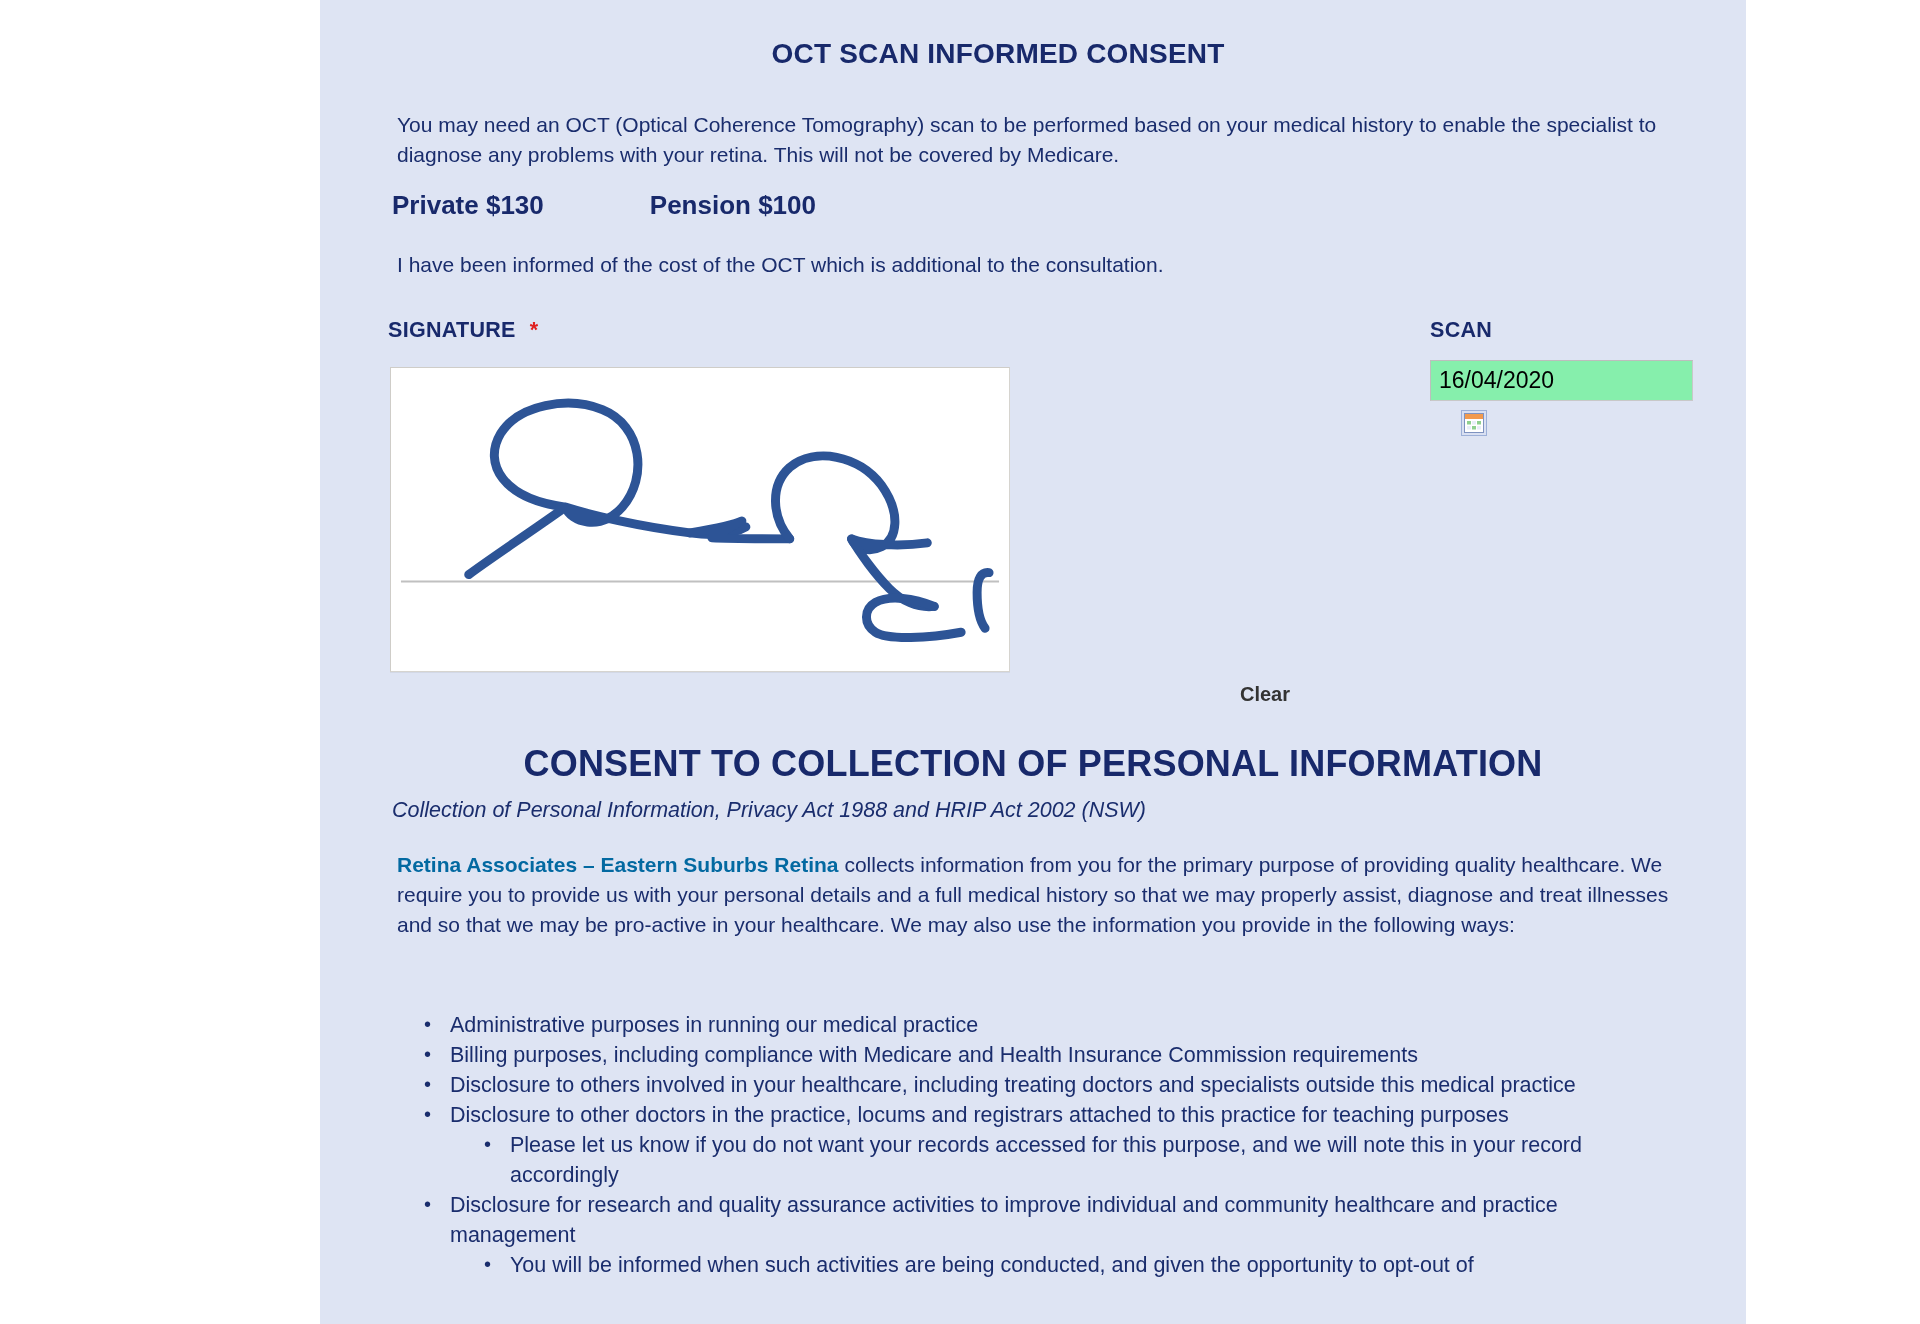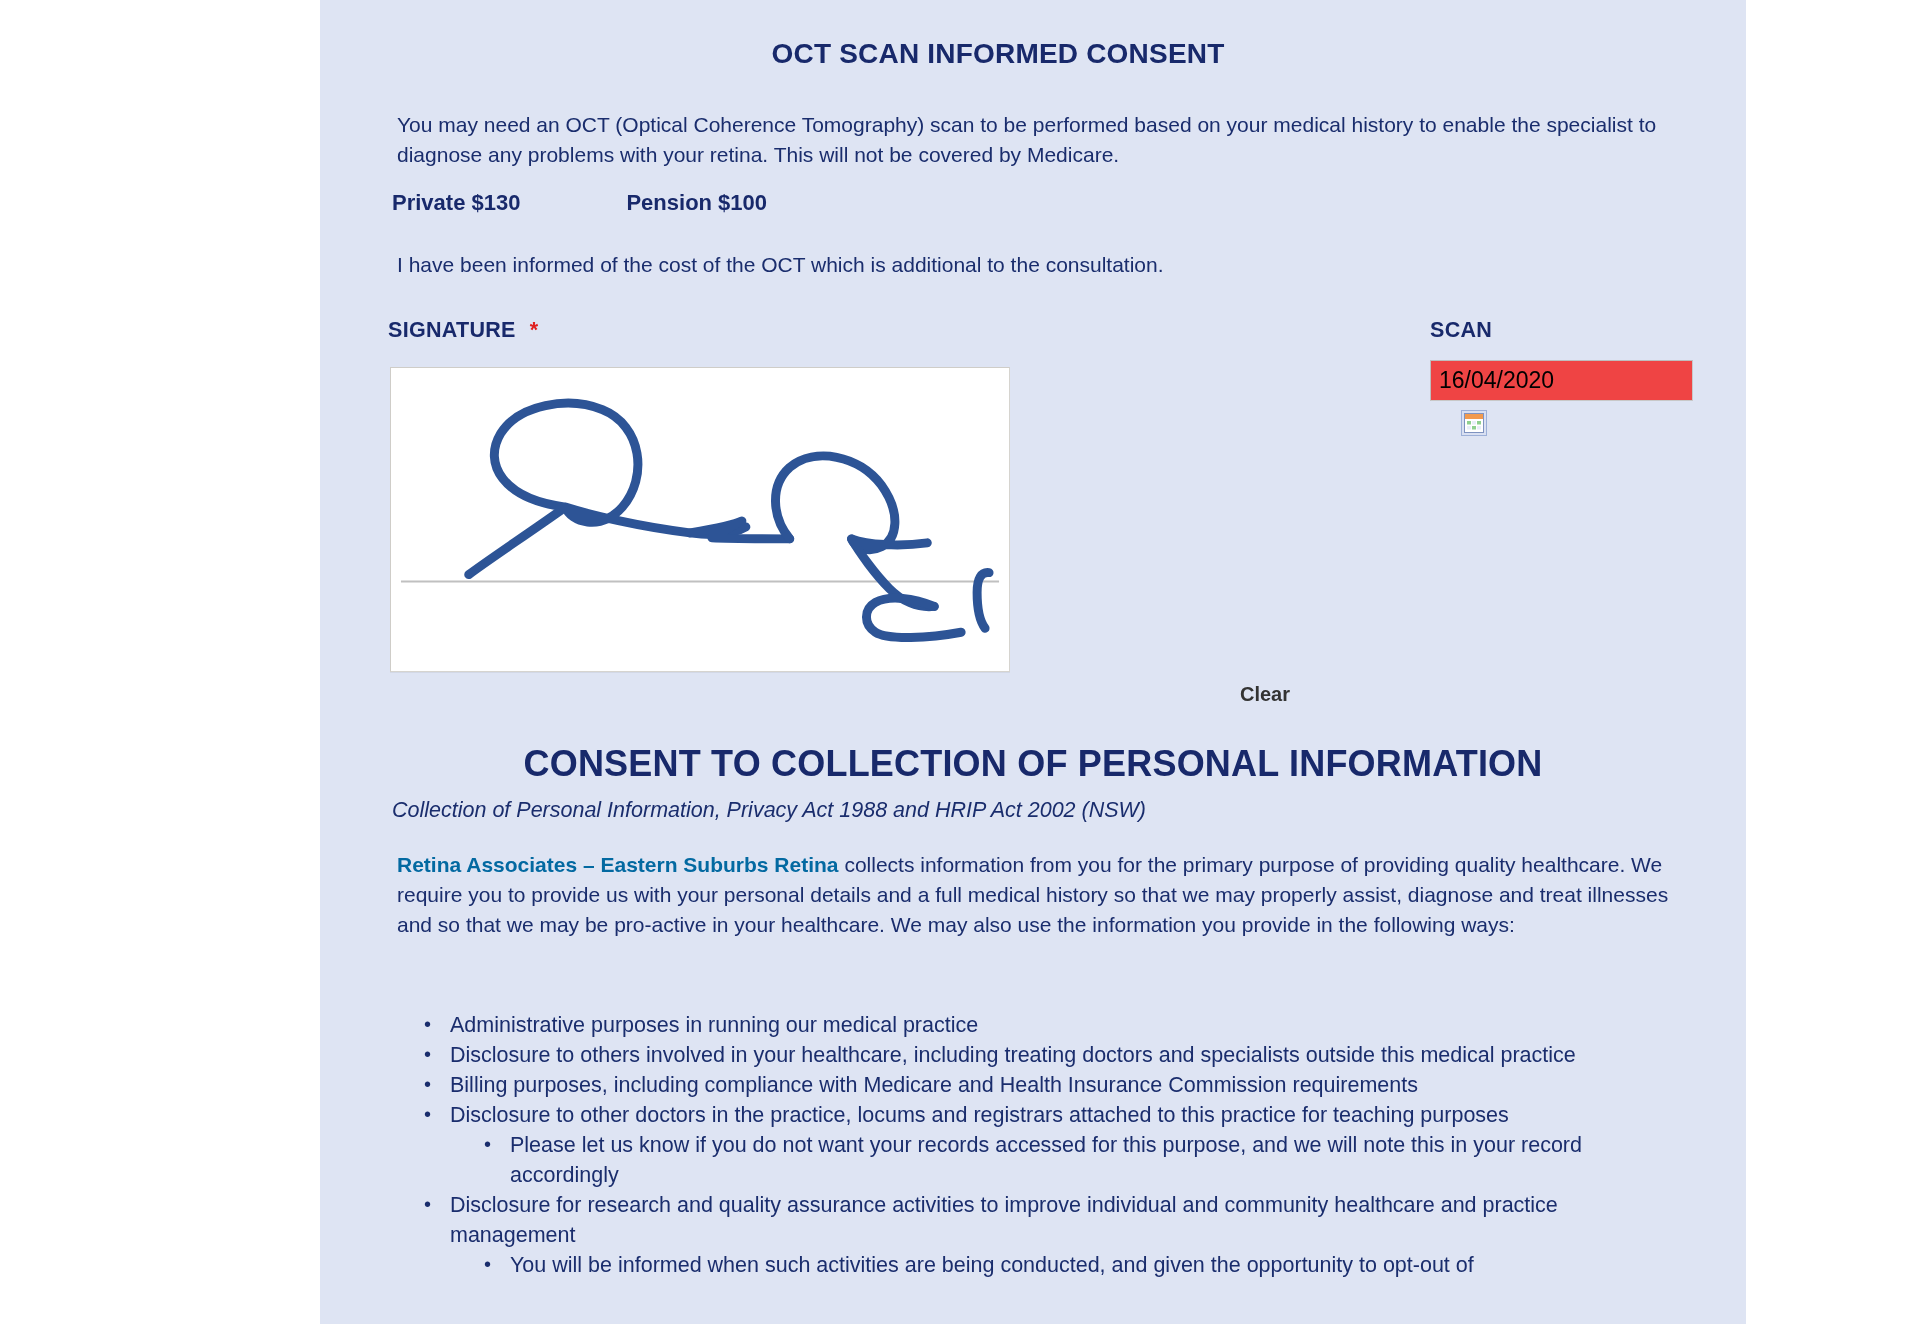--- a/index.html
+++ b/index.html
@@ -63,21 +63,21 @@
     position: absolute;
     left: 72px;
     top: 105px;
     width: 1270px;
   }
   .price-row {
     position: absolute;
     left: 72px;
     top: 190px;
     color: #18296b;
-    font-size: 22px;
+    font-size: 26px;
     font-weight: bold;
   }
   .price-row .gap { display: inline-block; width: 106px; }
 
   .informed-para {
     position: absolute;
     left: 72px;
     top: 245px;
     width: 1270px;
   }
@@ -136,21 +136,21 @@
   .date-input {
     position: absolute;
     left: 1110px;
     top: 360px;
     width: 263px;
     height: 41px;
     padding: 2px 8px;
     font-size: 23px;
     font-family: "Liberation Sans", sans-serif;
     color: #000000;
-    background: #ef4444;
+    background: #86efac;
     border: 1px solid #c8c8c8;
     border-top-color: #bdbdbd;
     border-left-color: #bdbdbd;
     outline: none;
   }
   .cal-btn {
     position: absolute;
     left: 1141px;
     top: 410px;
     width: 26px;
@@ -292,22 +292,22 @@
       <div class="sec2-title">
         <h2 class="section-title-2">CONSENT TO COLLECTION OF PERSONAL INFORMATION</h2>
       </div>
 
       <div class="italic-line">Collection of Personal Information, Privacy Act 1988 and HRIP Act 2002 (NSW)</div>
 
       <p class="body-text collects-para"><b>Retina Associates – Eastern Suburbs Retina</b><span> collects information from you for the primary purpose of providing quality healthcare. We require you to provide us with your personal details and a full medical history so that we may properly assist, diagnose and treat illnesses and so that we may be pro-active in your healthcare. We may also use the information you provide in the following ways:</span></p>
 
       <ul class="bullets">
         <li>Administrative purposes in running our medical practice</li>
+        <li>Billing purposes, including compliance with Medicare and Health Insurance Commission requirements</li>
         <li>Disclosure to others involved in your healthcare, including treating doctors and specialists outside this medical practice</li>
-        <li>Billing purposes, including compliance with Medicare and Health Insurance Commission requirements</li>
         <li>
           <span>Disclosure to other doctors in the practice, locums and registrars attached to this practice for teaching purposes</span>
           <ul class="sub-bullets">
             <li>Please let us know if you do not want your records accessed for this purpose, and we will note this in your record accordingly</li>
           </ul>
         </li>
         <li>
           <span>Disclosure for research and quality assurance activities to improve individual and community healthcare and practice management</span>
           <ul class="sub-bullets">
             <li>You will be informed when such activities are being conducted, and given the opportunity to opt-out of</li>

